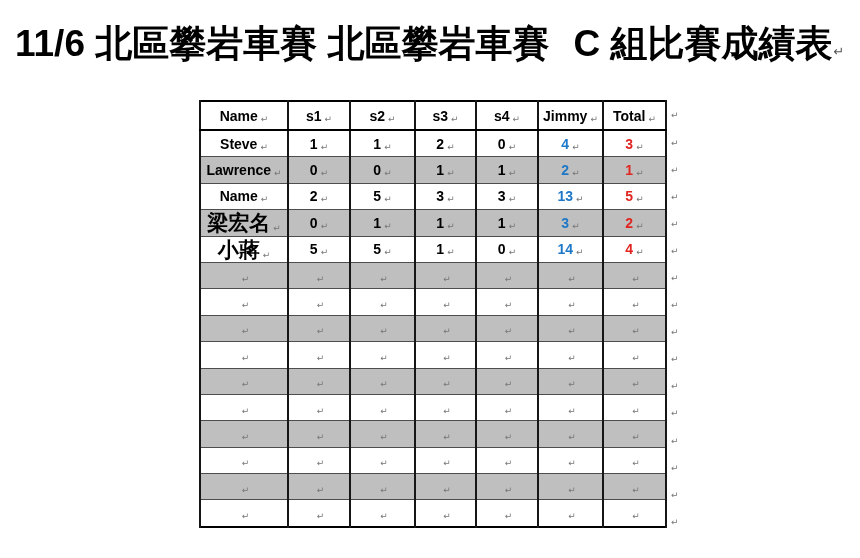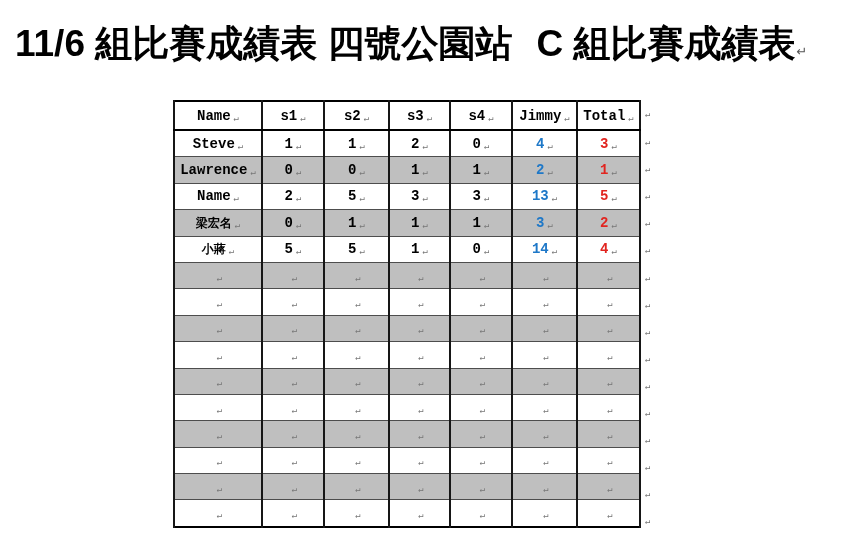--- a/index.html
+++ b/index.html
@@ -13,60 +13,60 @@
   
   .title{
     position:absolute;left:15px;top:22px;width:840px;
     font-weight:bold;font-size:37px;color:#000;white-space:nowrap;
     letter-spacing:0px;line-height:1.2;
   }
   .title .t-group{margin-left:24px;}
   .title .t-mark{font-size:13px;color:#555;font-weight:normal;margin-left:1px;}
 
   
-  .tablebox{position:absolute;left:173px;top:100px;font-family:Liberation Mono, monospace;}
+  .tablebox{position:absolute;left:199px;top:100px;}
   table{
     border-collapse:collapse;table-layout:fixed;
     border:2px solid #000;background:#fff;
   }
   th,td{
     border-left:2px solid var(--bord);
     border-right:2px solid var(--bord);
     border-top:1px solid #4d4d4d;
     border-bottom:1px solid #4d4d4d;
     padding:0;margin:0;
     text-align:center;vertical-align:middle;
     font-weight:bold;font-size:14px;color:#000;
     height:25.4px;line-height:1;overflow:hidden;white-space:nowrap;
   }
   tr.header th{height:27px;border-bottom:2px solid #000;}
   tr.gray td{background:var(--band);text-align:center;}
   .v{display:inline-block;}
-  .cjk{font-size:12px;}
+  .cjk{font-size:21px;}
   .col-total .v{color:var(--blue);}
   .col-rank  .v{color:var(--red);}
   .m{
     font-size:9px;color:#777;font-weight:normal;
     margin-left:3px;display:inline-block;transform:translateY(1px);
   }
   
   #row-markers{
     position:absolute;left:100%;top:0;margin-left:4px;
     display:flex;flex-direction:column;
   }
   #row-markers .rm{display:flex;align-items:center;}
   #row-markers .rm span{font-size:9px;color:#777;}
 </style>
 </head>
 <body style="--blue: #1e78c8; --red: #e12520; --band: #bfbfbf; --bord: #161616;">
 
 <div class="canvas">
 
   <div class="title">
-    <span class="t-num">11/6</span><span class="t-main"> 組比賽成績表 四號公園站</span><span class="t-group">C 組比賽成績表</span><span class="t-mark">↵</span>
+    <span class="t-num">11/6</span><span class="t-main"> 北區攀岩車賽 北區攀岩車賽</span><span class="t-group">C 組比賽成績表</span><span class="t-mark">↵</span>
   </div>
 
   <div class="tablebox">
     <table id="results-table">
       <colgroup id="cols">
           <col style="width: 88px;">
           <col style="width: 62px;">
           <col style="width: 65px;">
           <col style="width: 61px;">
           <col style="width: 62px;">

